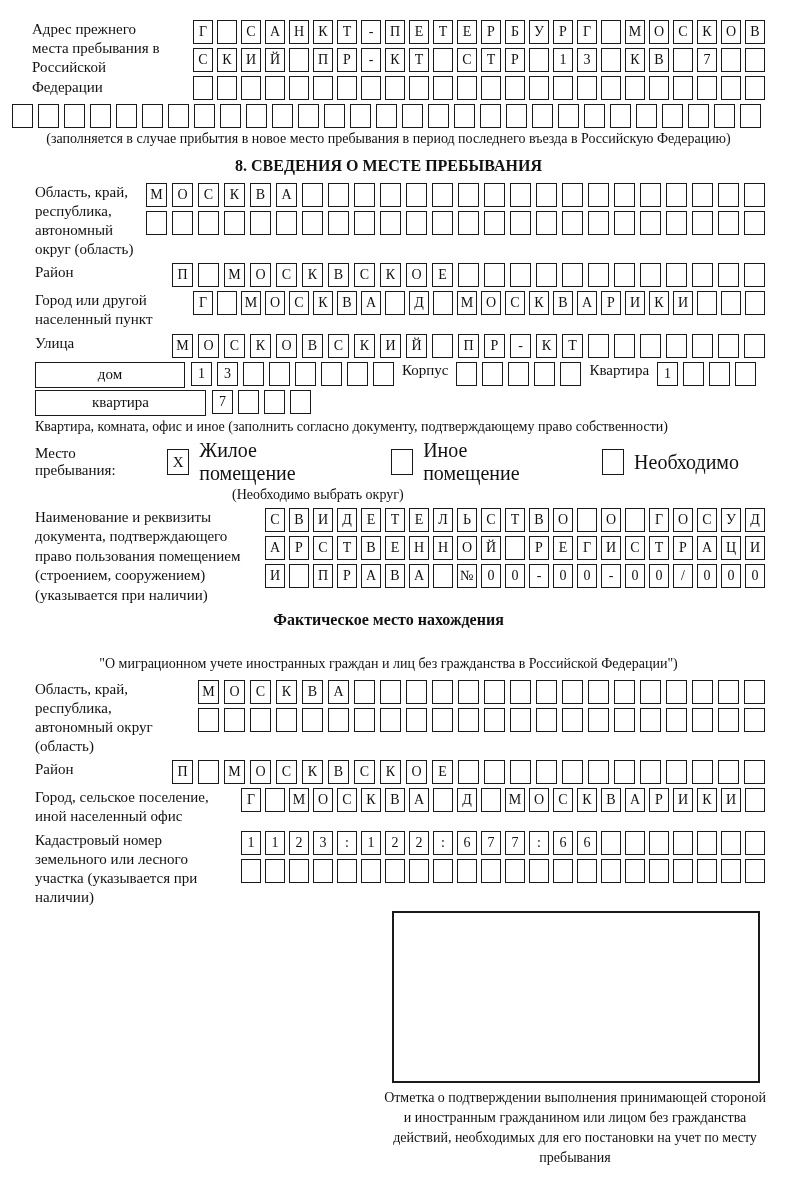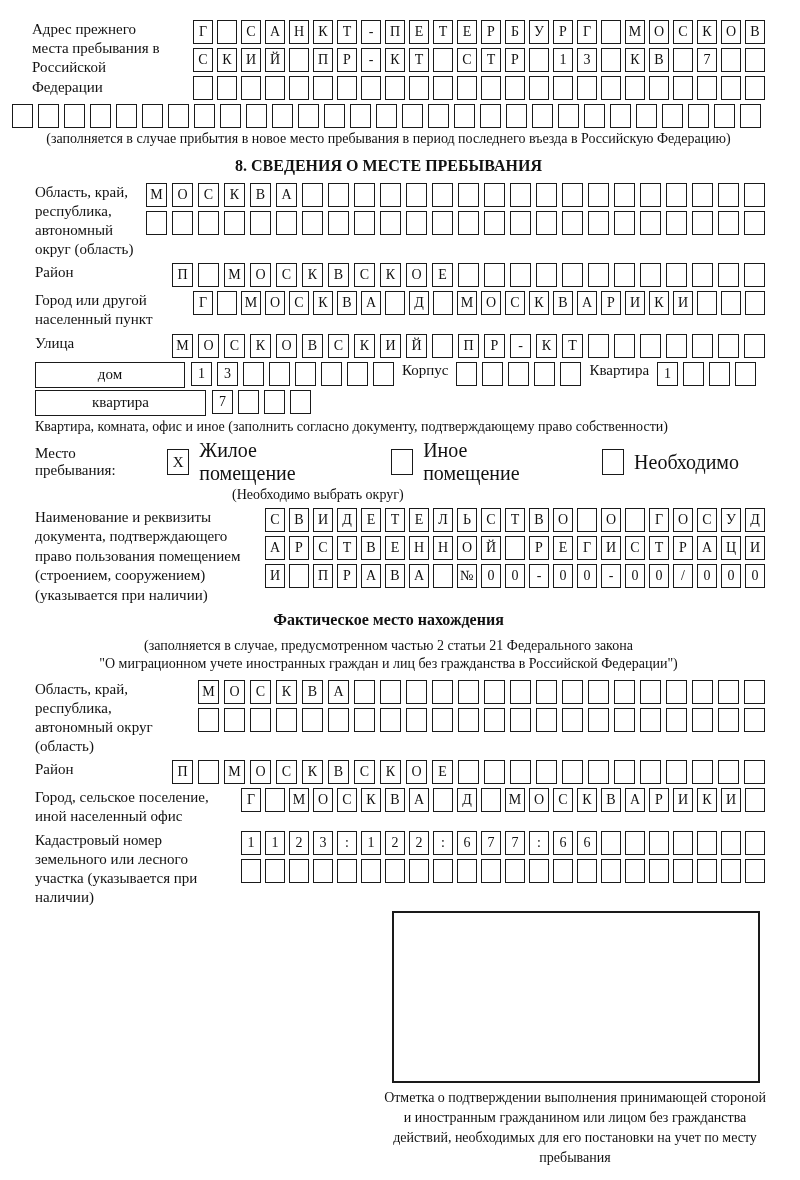--- a/index.html
+++ b/index.html
@@ -438,21 +438,21 @@
             <span class="cell">0</span>
             <span class="cell">0</span>
             <span class="cell">0</span>
           </div>
       </div>
     </div>
   </section>
 
   <div class="sec-title" style="margin-top:6px;">Фактическое место нахождения</div>
   <div class="fact-cap">
-    <span>(заполняется в случае, предусмотренном частью 2 статьи 21 Федерального закона</span><br>
+    <br>
     <span>"О миграционном учете иностранных граждан и лиц без гражданства в Российской Федерации")</span>
   </div>
 
   <section>
     <div class="frow">
       <div class="flabel w140">Область, край, республика, автономный округ (область)</div>
       <div class="gcol">
         <div class="grid p26">
             <span class="cell">М</span>
             <span class="cell">О</span>

